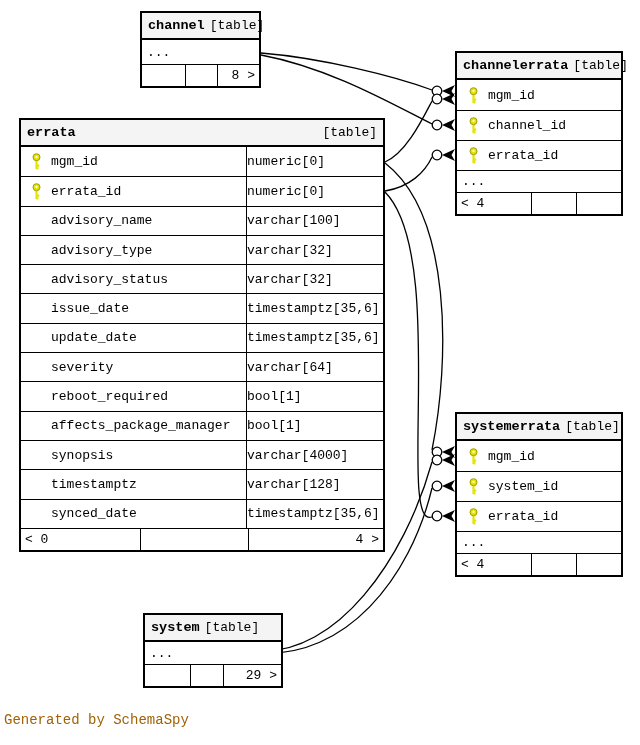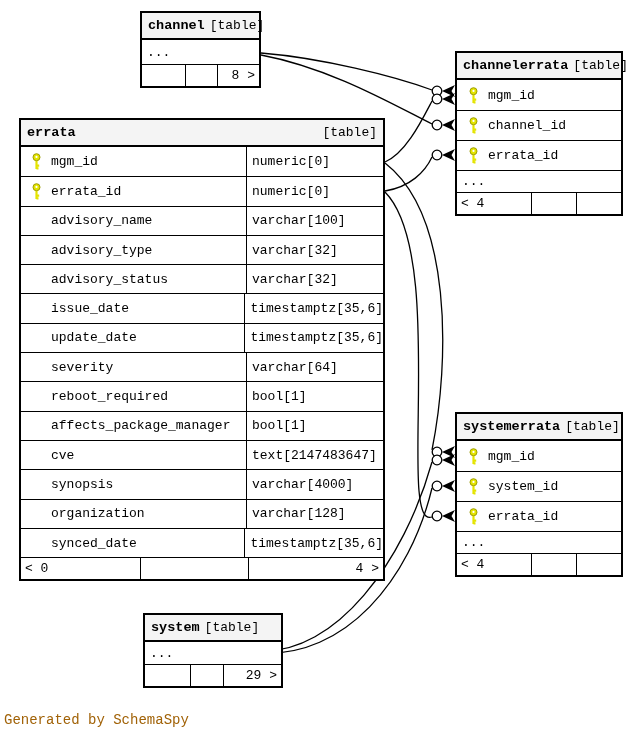--- a/index.html
+++ b/index.html
@@ -23,21 +23,21 @@
     display:flex;align-items:center;box-sizing:border-box;height:30px;
     white-space:nowrap;font-size:13px;
   }
   .tbody .trow + .trow{border-top:1px solid #000;}
   .t-errata .trow{height:29.3px;}
   .keycell{width:18px;margin-left:10px;display:flex;align-items:center;flex:0 0 auto;}
   .t-channelerrata .keycell,.t-systemerrata .keycell{margin-left:11px;}
   .colname{flex:1;margin-left:2px;overflow:hidden;}
   .coltype{
     flex:0 0 137px;align-self:stretch;display:flex;align-items:center;
-    border-left:1px solid #000;padding-left:5px;box-sizing:border-box;
+    border-left:1px solid #000;box-sizing:border-box;
   }
   .tdots{
     height:22px;border-top:1px solid #000;display:flex;align-items:center;
     padding-left:5px;font-size:13px;box-sizing:border-box;
   }
   .t-channel .tdots{height:24px;border-top:none;}
   .t-system .tdots{height:22px;border-top:none;}
   .tfoot{display:flex;border-top:1px solid #000;height:21px;}
   .t-channel .tfoot,.t-system .tfoot,.t-errata .tfoot{height:21px;}
   .fcell{
@@ -225,31 +225,26 @@
           <span class="colname">reboot_required</span>
           <span class="coltype">bool[1]</span>
         </div>
         <div class="trow">
           <span class="keycell"></span>
           <span class="colname">affects_package_manager</span>
           <span class="coltype">bool[1]</span>
         </div>
         <div class="trow">
           <span class="keycell"></span>
-          <span class="colname">cve</span>
-          <span class="coltype">text[2147483647]</span>
-        </div>
-        <div class="trow">
-          <span class="keycell"></span>
           <span class="colname">synopsis</span>
           <span class="coltype">varchar[4000]</span>
         </div>
         <div class="trow">
           <span class="keycell"></span>
-          <span class="colname">organization</span>
+          <span class="colname">timestamptz</span>
           <span class="coltype">varchar[128]</span>
         </div>
         <div class="trow">
           <span class="keycell"></span>
           <span class="colname">synced_date</span>
           <span class="coltype">timestamptz[35,6]</span>
         </div>
       </div>
     <div class="tfoot">
       <span class="fcell">&lt; 0</span>

